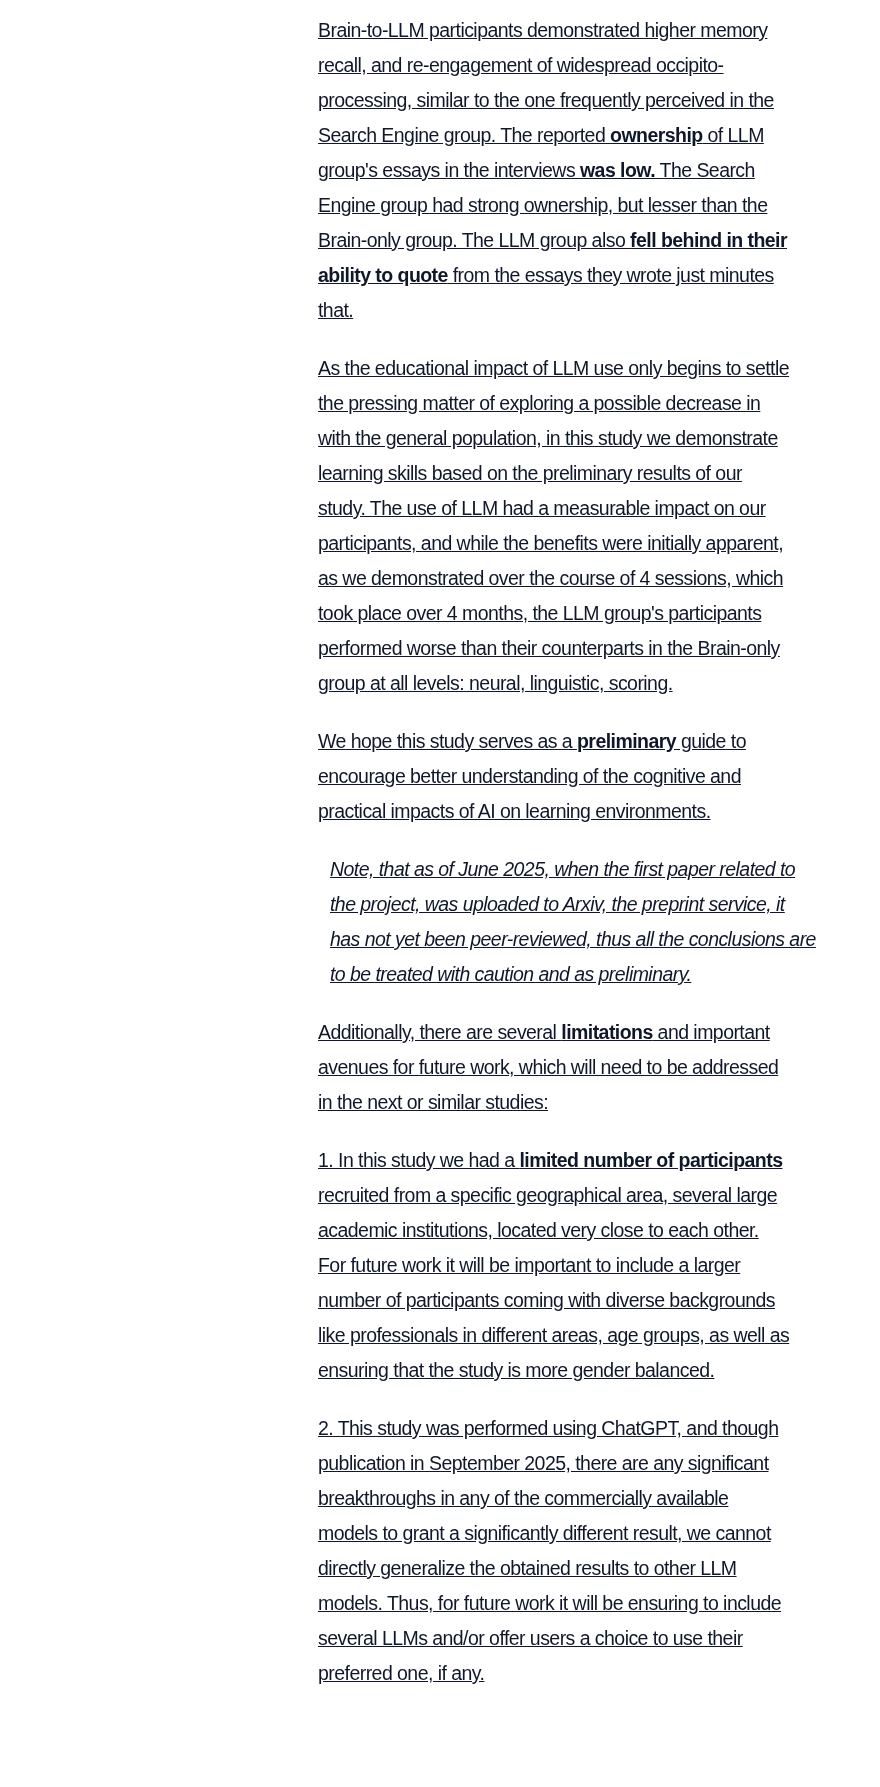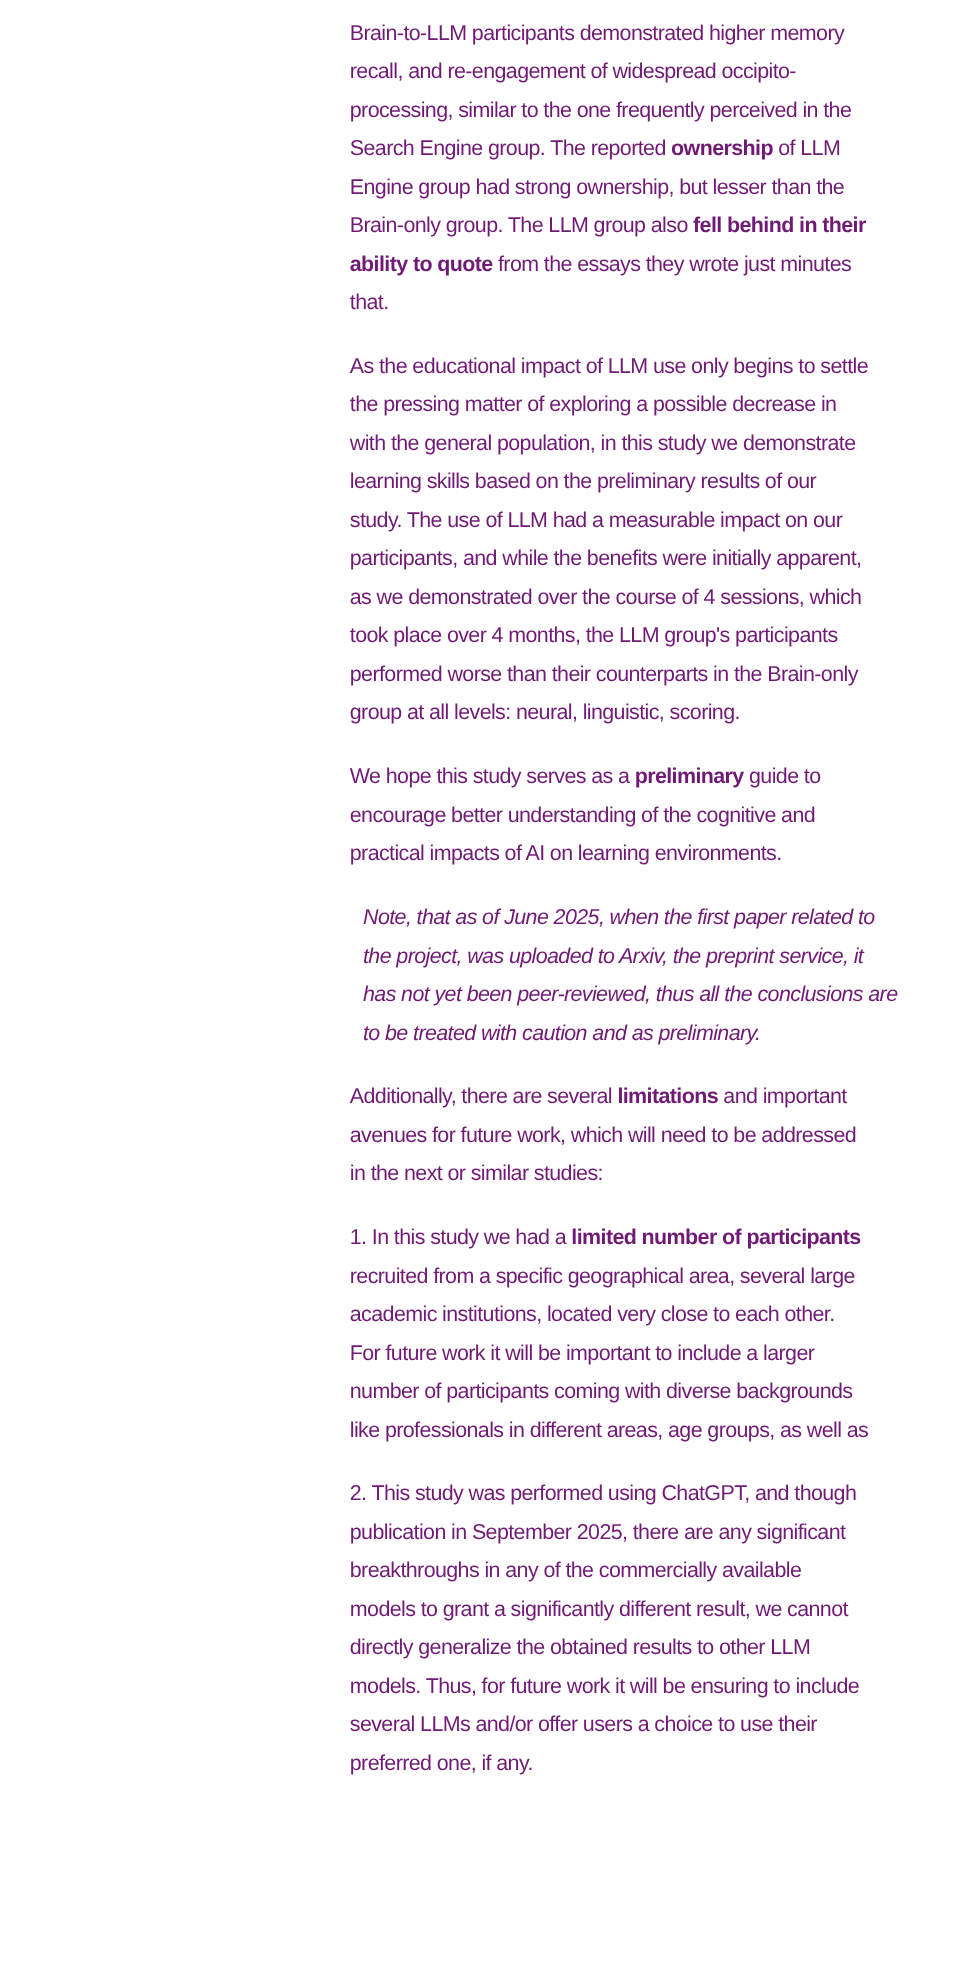--- a/index.html
+++ b/index.html
@@ -36,26 +36,27 @@
     display: block;
     white-space: nowrap;
   }
   .seg-bold {
     font-weight: 700;
   }
 </style>
 </head>
 <body style="background: rgb(255, 255, 255);">
 
-<main class="article" style="color: #701a75;">
+<main class="article" style="color: #0f172a; text-decoration: underline;">
     <p class="para">
       <span class="line"><span class="seg-normal">Brain-to-LLM participants demonstrated higher memory</span></span>
       <span class="line"><span class="seg-normal">recall, and re-engagement of widespread occipito-</span></span>
       <span class="line"><span class="seg-normal">processing, similar to the one frequently perceived in the</span></span>
       <span class="line"><span class="seg-normal">Search Engine group. The reported </span><span class="seg-bold">ownership</span><span class="seg-normal"> of LLM</span></span>
+      <span class="line"><span class="seg-normal">group's essays in the interviews </span><span class="seg-bold">was low.</span><span class="seg-normal"> The Search</span></span>
       <span class="line"><span class="seg-normal">Engine group had strong ownership, but lesser than the</span></span>
       <span class="line"><span class="seg-normal">Brain-only group. The LLM group also </span><span class="seg-bold">fell behind in their</span></span>
       <span class="line"><span class="seg-bold">ability to quote</span><span class="seg-normal"> from the essays they wrote just minutes</span></span>
       <span class="line"><span class="seg-normal">that.</span></span>
     </p>
     <p class="para">
       <span class="line"><span class="seg-normal">As the educational impact of LLM use only begins to settle</span></span>
       <span class="line"><span class="seg-normal">the pressing matter of exploring a possible decrease in</span></span>
       <span class="line"><span class="seg-normal">with the general population, in this study we demonstrate</span></span>
       <span class="line"><span class="seg-normal">learning skills based on the preliminary results of our</span></span>
@@ -82,20 +83,21 @@
       <span class="line"><span class="seg-normal">avenues for future work, which will need to be addressed</span></span>
       <span class="line"><span class="seg-normal">in the next or similar studies:</span></span>
     </p>
     <p class="para">
       <span class="line"><span class="seg-normal">1. In this study we had a </span><span class="seg-bold">limited number of participants</span></span>
       <span class="line"><span class="seg-normal">recruited from a specific geographical area, several large</span></span>
       <span class="line"><span class="seg-normal">academic institutions, located very close to each other.</span></span>
       <span class="line"><span class="seg-normal">For future work it will be important to include a larger</span></span>
       <span class="line"><span class="seg-normal">number of participants coming with diverse backgrounds</span></span>
       <span class="line"><span class="seg-normal">like professionals in different areas, age groups, as well as</span></span>
+      <span class="line"><span class="seg-normal">ensuring that the study is more gender balanced.</span></span>
     </p>
     <p class="para">
       <span class="line"><span class="seg-normal">2. This study was performed using ChatGPT, and though</span></span>
       <span class="line"><span class="seg-normal">publication in September 2025, there are any significant</span></span>
       <span class="line"><span class="seg-normal">breakthroughs in any of the commercially available</span></span>
       <span class="line"><span class="seg-normal">models to grant a significantly different result, we cannot</span></span>
       <span class="line"><span class="seg-normal">directly generalize the obtained results to other LLM</span></span>
       <span class="line"><span class="seg-normal">models. Thus, for future work it will be ensuring to include</span></span>
       <span class="line"><span class="seg-normal">several LLMs and/or offer users a choice to use their</span></span>
       <span class="line"><span class="seg-normal">preferred one, if any.</span></span>

